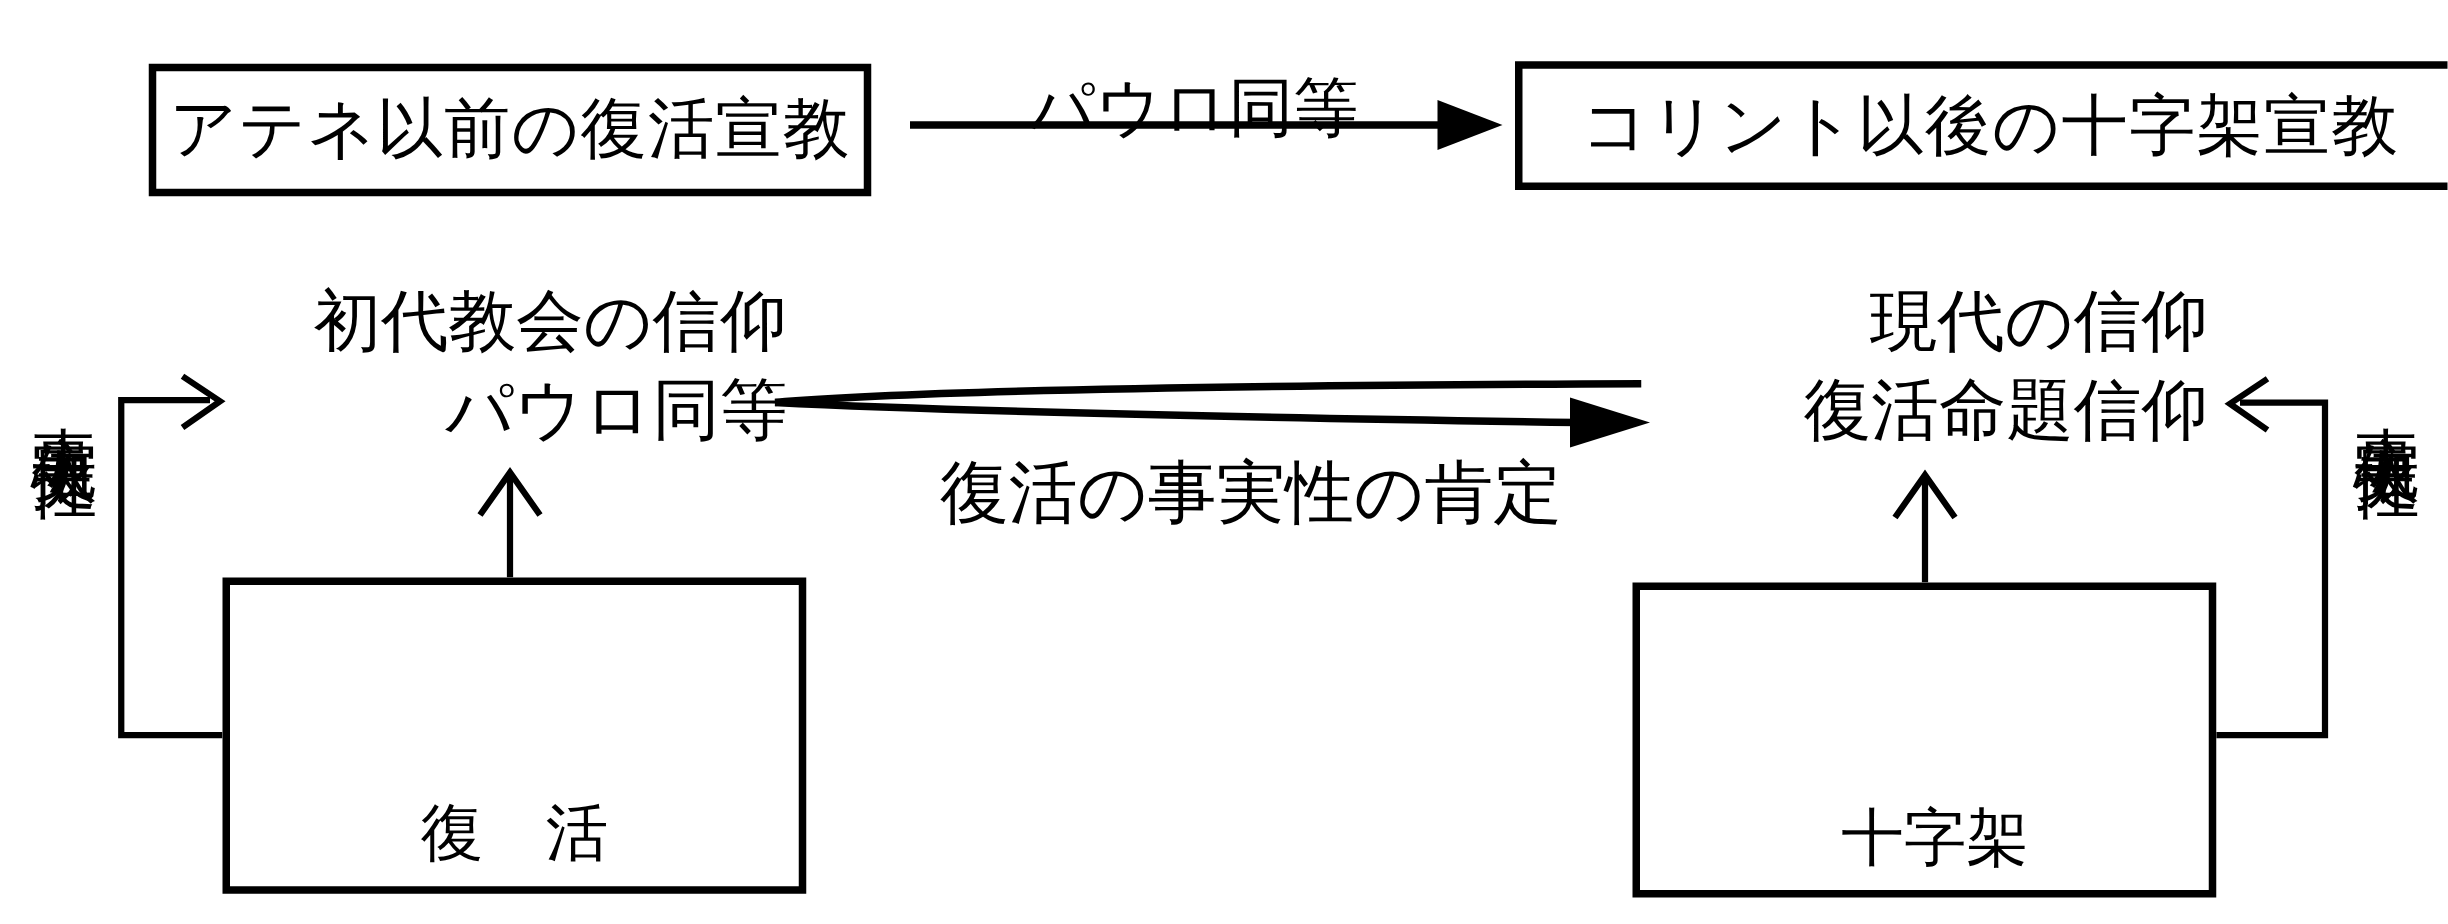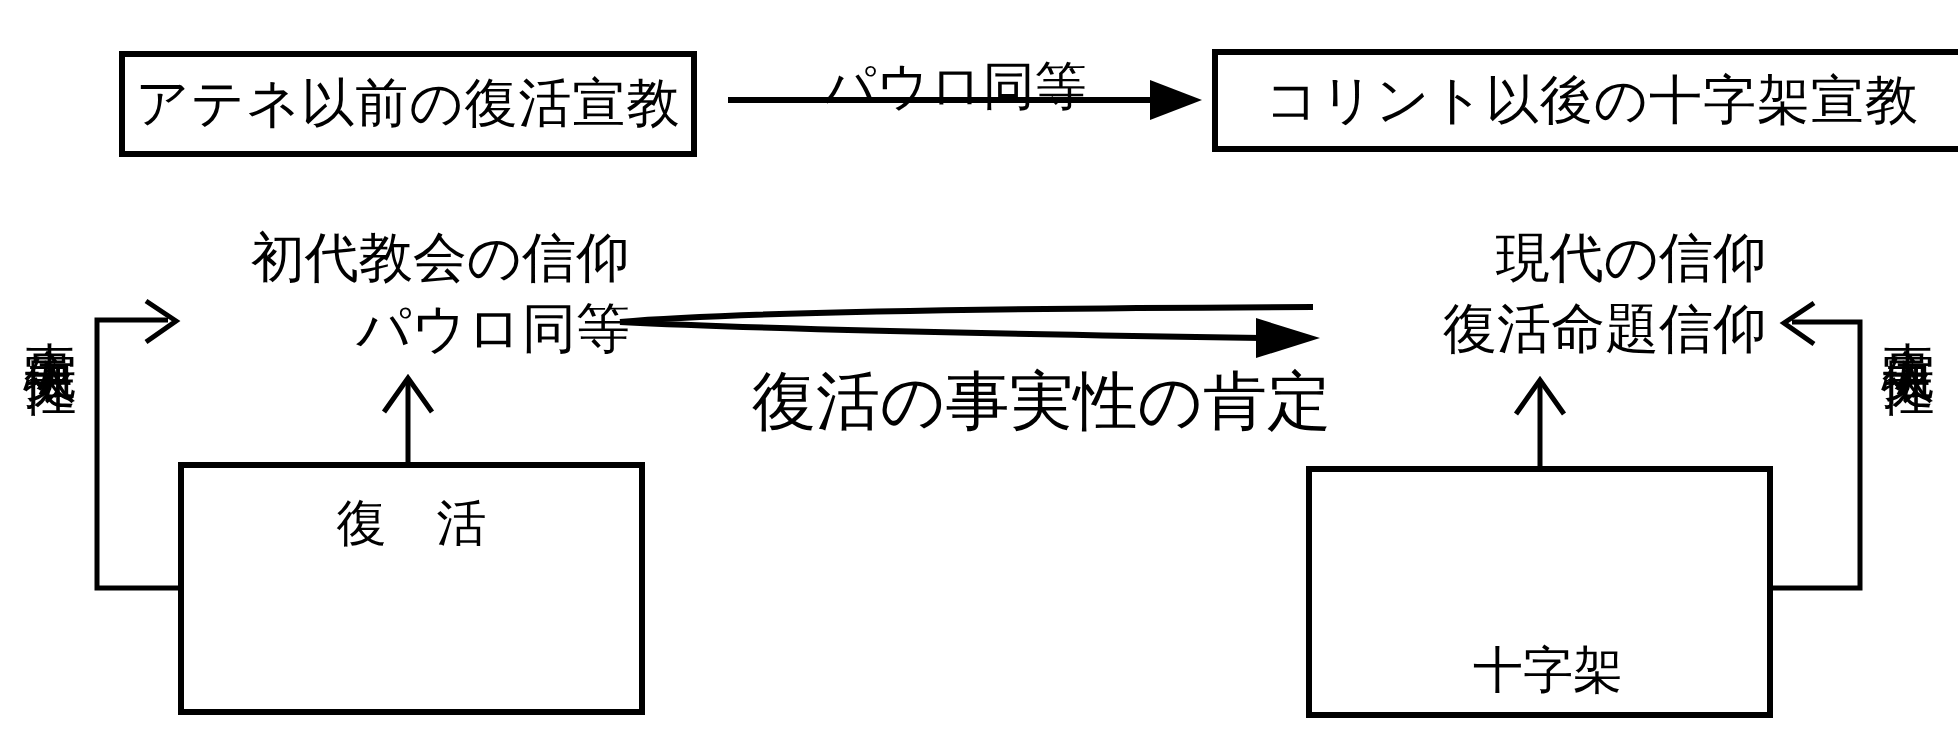--- a/index.html
+++ b/index.html
@@ -111,23 +111,23 @@
   <div class="faith" style="left:180px; top:222px; width:450px;">
     <div>初代教会の信仰</div>
     <div>パウロ同等</div>
   </div>
 
   <div class="faith" style="left:1317px; top:222px; width:450px;">
     <div>現代の信仰</div>
     <div>復活命題信仰</div>
   </div>
 
-  <div class="arrow-label" style="left:752px; top:358px; width:486px; font-size:64px;">復活の事実性の肯定</div>
+  <div class="arrow-label" style="left:752px; top:358px; width:486px; font-size:55px;">復活の事実性の肯定</div>
 
-  <div class="box" style="left:178px; top:462px; width:467px; height:253px; align-items:center;">
+  <div class="box" style="left:178px; top:462px; width:467px; height:253px; align-items:flex-start;">
     <div class="bottom-box-text" style="margin-top:16px;">
       <div>復　活</div>
       
       
     </div>
   </div>
 
   <div class="box" style="left:1306px; top:466px; width:467px; height:252px; align-items:flex-start;padding-left:17px;">
     <div class="bottom-box-text" style="margin-top:16px;">
       <div>十字架</div>

